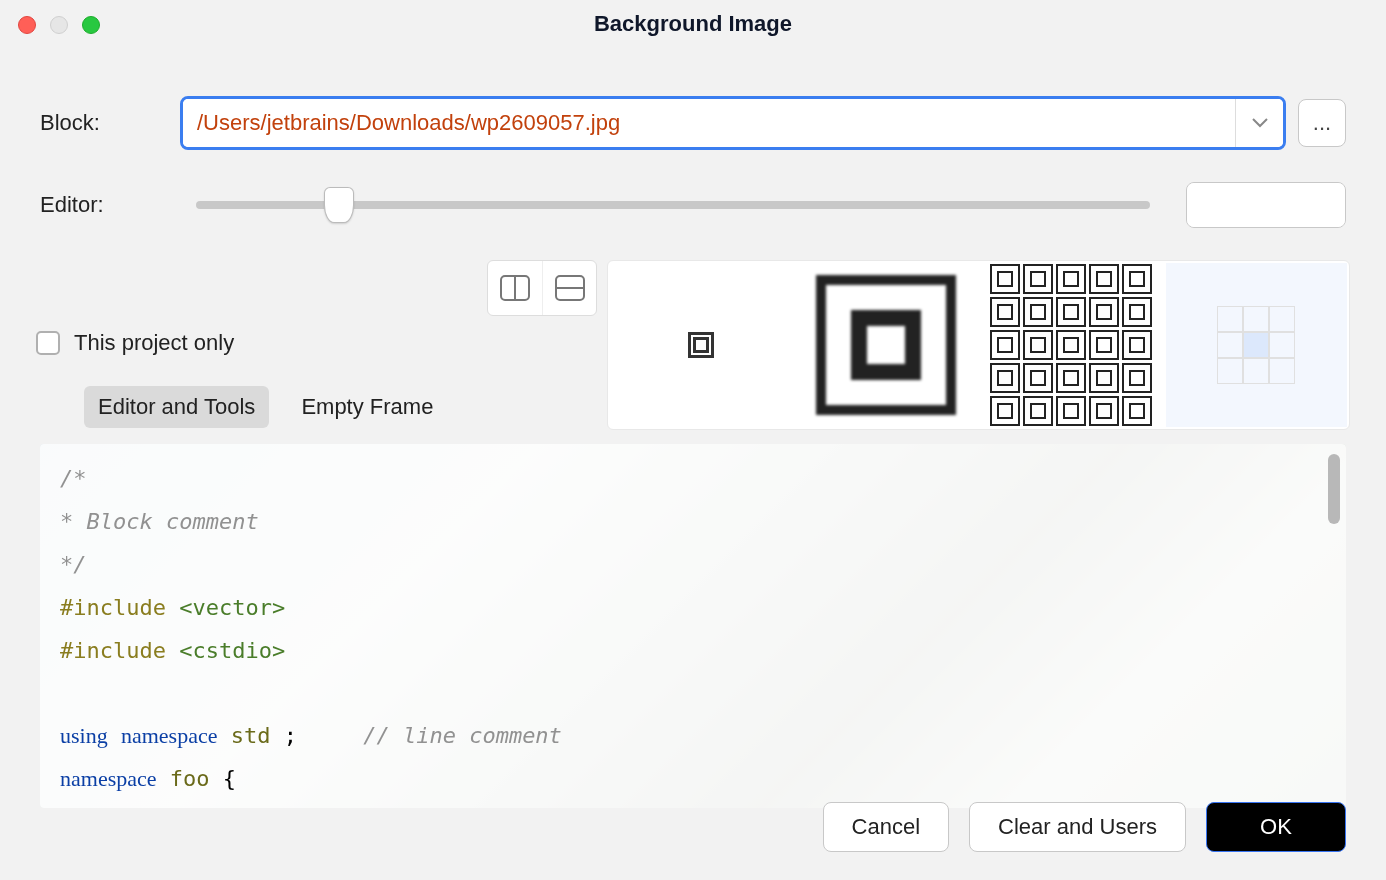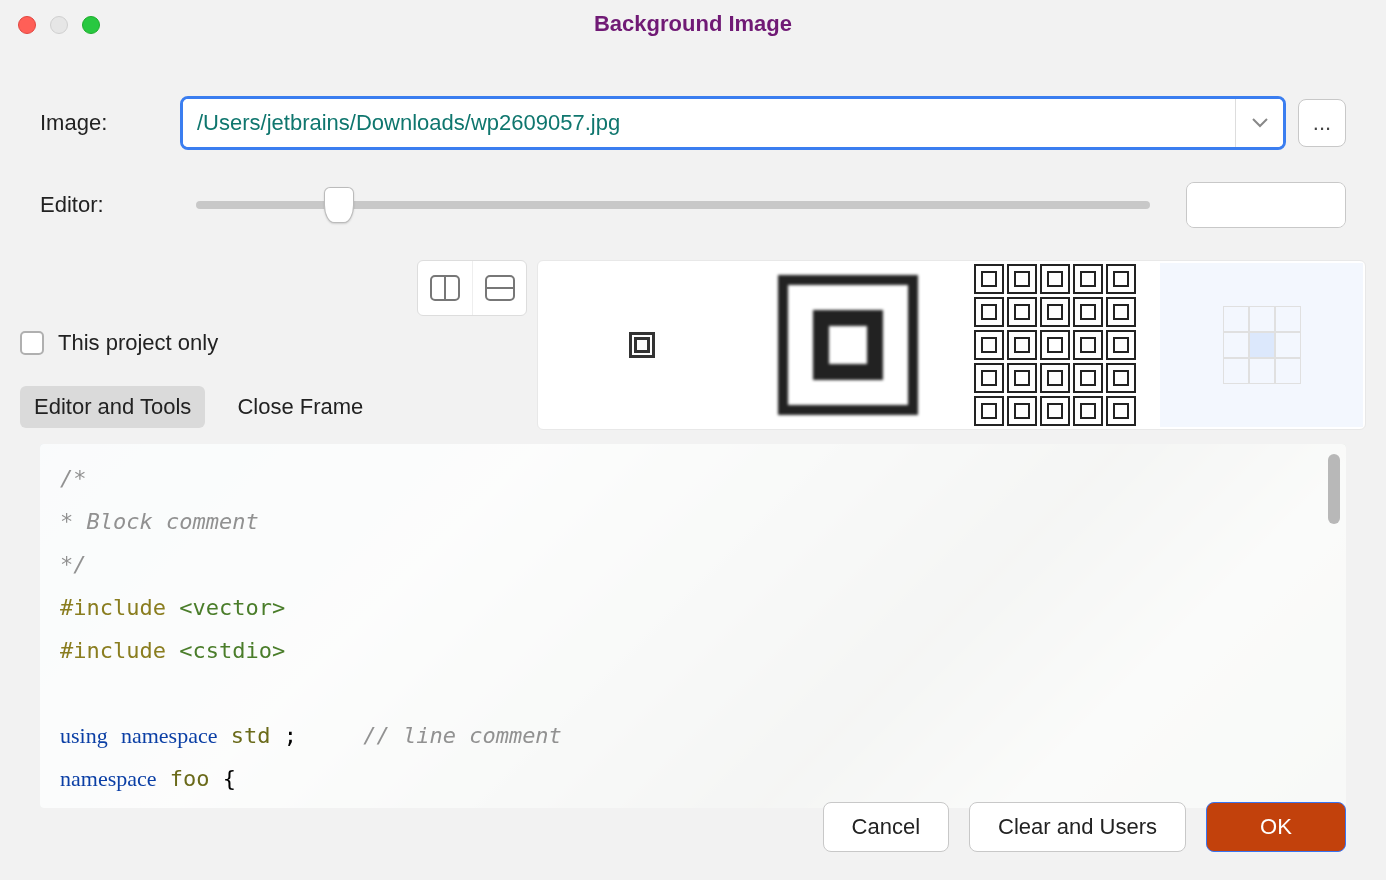--- a/index.html
+++ b/index.html
@@ -34,21 +34,21 @@
       width: 18px;
       height: 18px;
       border-radius: 50%;
     }
     .tl-close { background: #ff5f57; border: 1px solid #e14640; }
     .tl-min { background: #e6e6e6; border: 1px solid #d0d0d0; }
     .tl-max { background: #28c840; border: 1px solid #1dad2c; }
     .title {
       font-size: 22px;
       font-weight: 600;
-      color: #701a75;
+      color: #0f172a;
     }
     .content {
       padding: 48px 40px 0 40px;
     }
     .row {
       display: flex;
       align-items: center;
       margin-bottom: 32px;
     }
     .label {
@@ -70,21 +70,21 @@
       background: #fff;
       height: 54px;
       overflow: hidden;
     }
     .image-input {
       flex: 1;
       border: none;
       outline: none;
       font-size: 22px;
       padding: 0 14px;
-      color: #0f766e;
+      color: #c2410c;
     }
     .combo-chevron {
       width: 48px;
       border-left: 1px solid #ddd;
       display: flex;
       align-items: center;
       justify-content: center;
       color: #888;
       background: #fff;
     }
@@ -137,21 +137,21 @@
     .spinner-input {
       flex: 1;
       border: none;
       outline: none;
       text-align: right;
       font-size: 22px;
       padding: 0 12px;
     }
     .mid-area {
       display: flex;
-      padding: 0 20px;
+      padding: 0 36px;
       gap: 40px;
       align-items: flex-start;
     }
     .left-col {
       flex: 0 0 auto;
       padding-top: 70px;
     }
     .checkbox-row {
       display: flex;
       align-items: center;
@@ -165,20 +165,21 @@
       border-radius: 5px;
       background: #fff;
     }
     .checkbox-label {
       font-size: 22px;
       color: #222;
     }
     .tabs {
       display: flex;
       gap: 18px;
+      margin-left: 48px;
     }
     .tab {
       padding: 8px 14px;
       font-size: 22px;
       border-radius: 6px;
       color: #222;
     }
     .tab.active {
       background: #dadada;
     }
@@ -275,21 +276,21 @@
       font-size: 22px;
       border-radius: 8px;
       border: 1px solid #c8c8c8;
       background: #fff;
       color: #222;
       display: flex;
       align-items: center;
       justify-content: center;
     }
     .btn.primary {
-      background: #c2410c;
+      background: #000000;
       border-color: #3874f2;
       color: #fff;
       min-width: 140px;
     }
     .square-icon-small {
       width: 26px; height: 26px; border: 3px solid #333; display:flex; align-items:center; justify-content:center;
     }
     .square-icon-small::after { content:""; width:10px; height:10px; border:3px solid #333; }
     .thick-sq-outer {
       width: 140px; height: 140px; border: 10px solid #222; display:flex; align-items:center; justify-content:center; filter: blur(1.5px);
@@ -315,21 +316,21 @@
   <div class="traffic-lights">
     <div class="traffic-light tl-close"></div>
     <div class="traffic-light tl-min"></div>
     <div class="traffic-light tl-max"></div>
   </div>
   <div class="title">Background Image</div>
 </div>
 
 <div class="content">
   <div class="row">
-    <div class="label">Image:</div>
+    <div class="label">Block:</div>
     <div class="image-input-wrap">
       <div class="image-input-combo">
         <input class="image-input" value="/Users/jetbrains/Downloads/wp2609057.jpg" style="">
         <div class="combo-chevron">
           <svg width="16" height="10" viewBox="0 0 16 10">
               <path d="M1 1 L8 8 L15 1" stroke="#888" stroke-width="2" fill="none"></path>
             </svg>
         </div>
       </div>
       <div class="browse-btn">
@@ -353,21 +354,21 @@
 </div>
 
 <div class="mid-area">
   <div class="left-col">
     <div class="checkbox-row">
       <div class="checkbox"></div>
       <div class="checkbox-label">This project only</div>
     </div>
     <div class="tabs">
       <div class="tab active">Editor and Tools</div>
-      <div class="tab">Close Frame</div>
+      <div class="tab">Empty Frame</div>
     </div>
   </div>
 
   <div class="right-col">
     <div class="layout-toggles">
       <div class="layout-btn">
         <svg width="30" height="26" viewBox="0 0 30 26">
             <rect x="1" y="1" width="28" height="24" rx="4" stroke="#777" stroke-width="2" fill="none"></rect>
             <line x1="15" y1="1" x2="15" y2="25" stroke="#777" stroke-width="2"></line>
           </svg>

